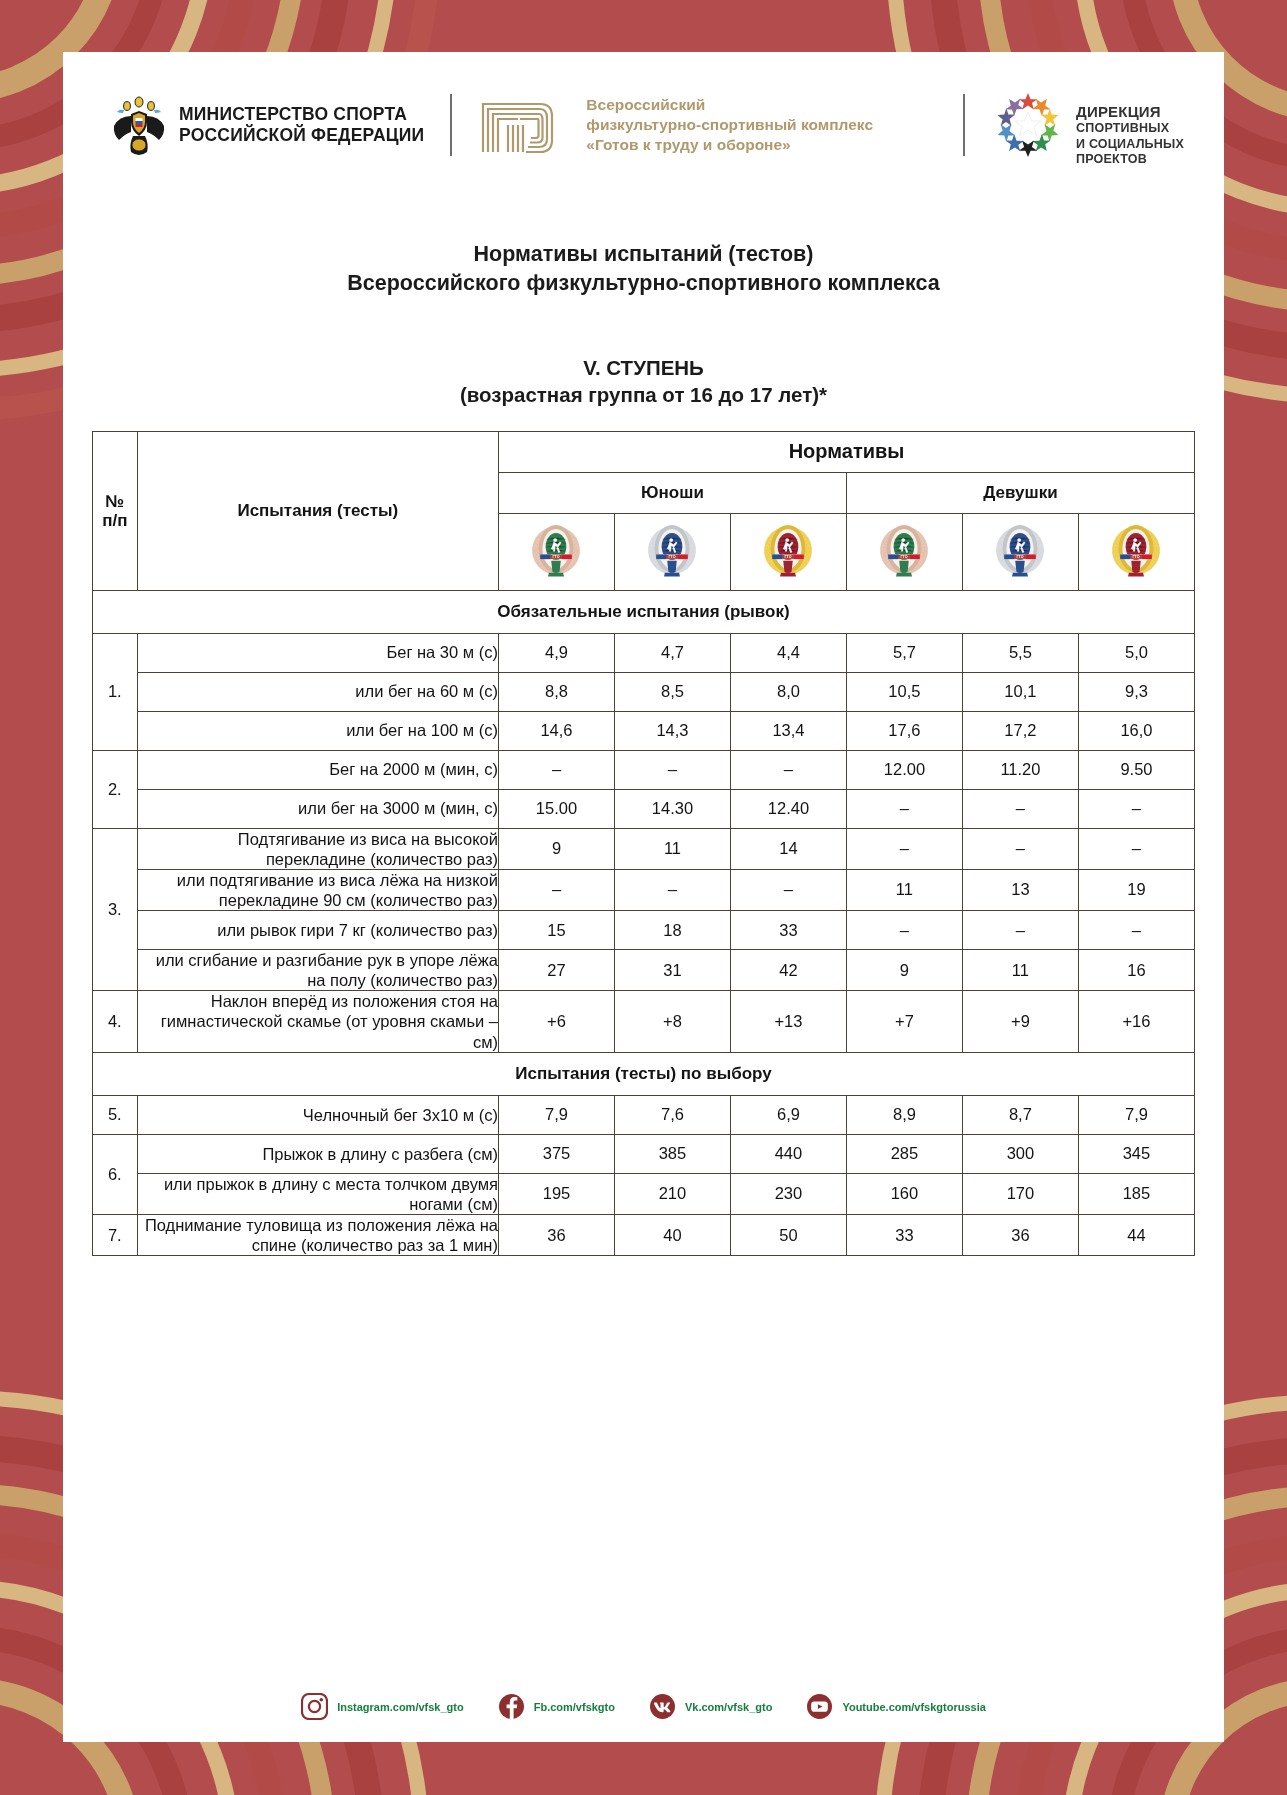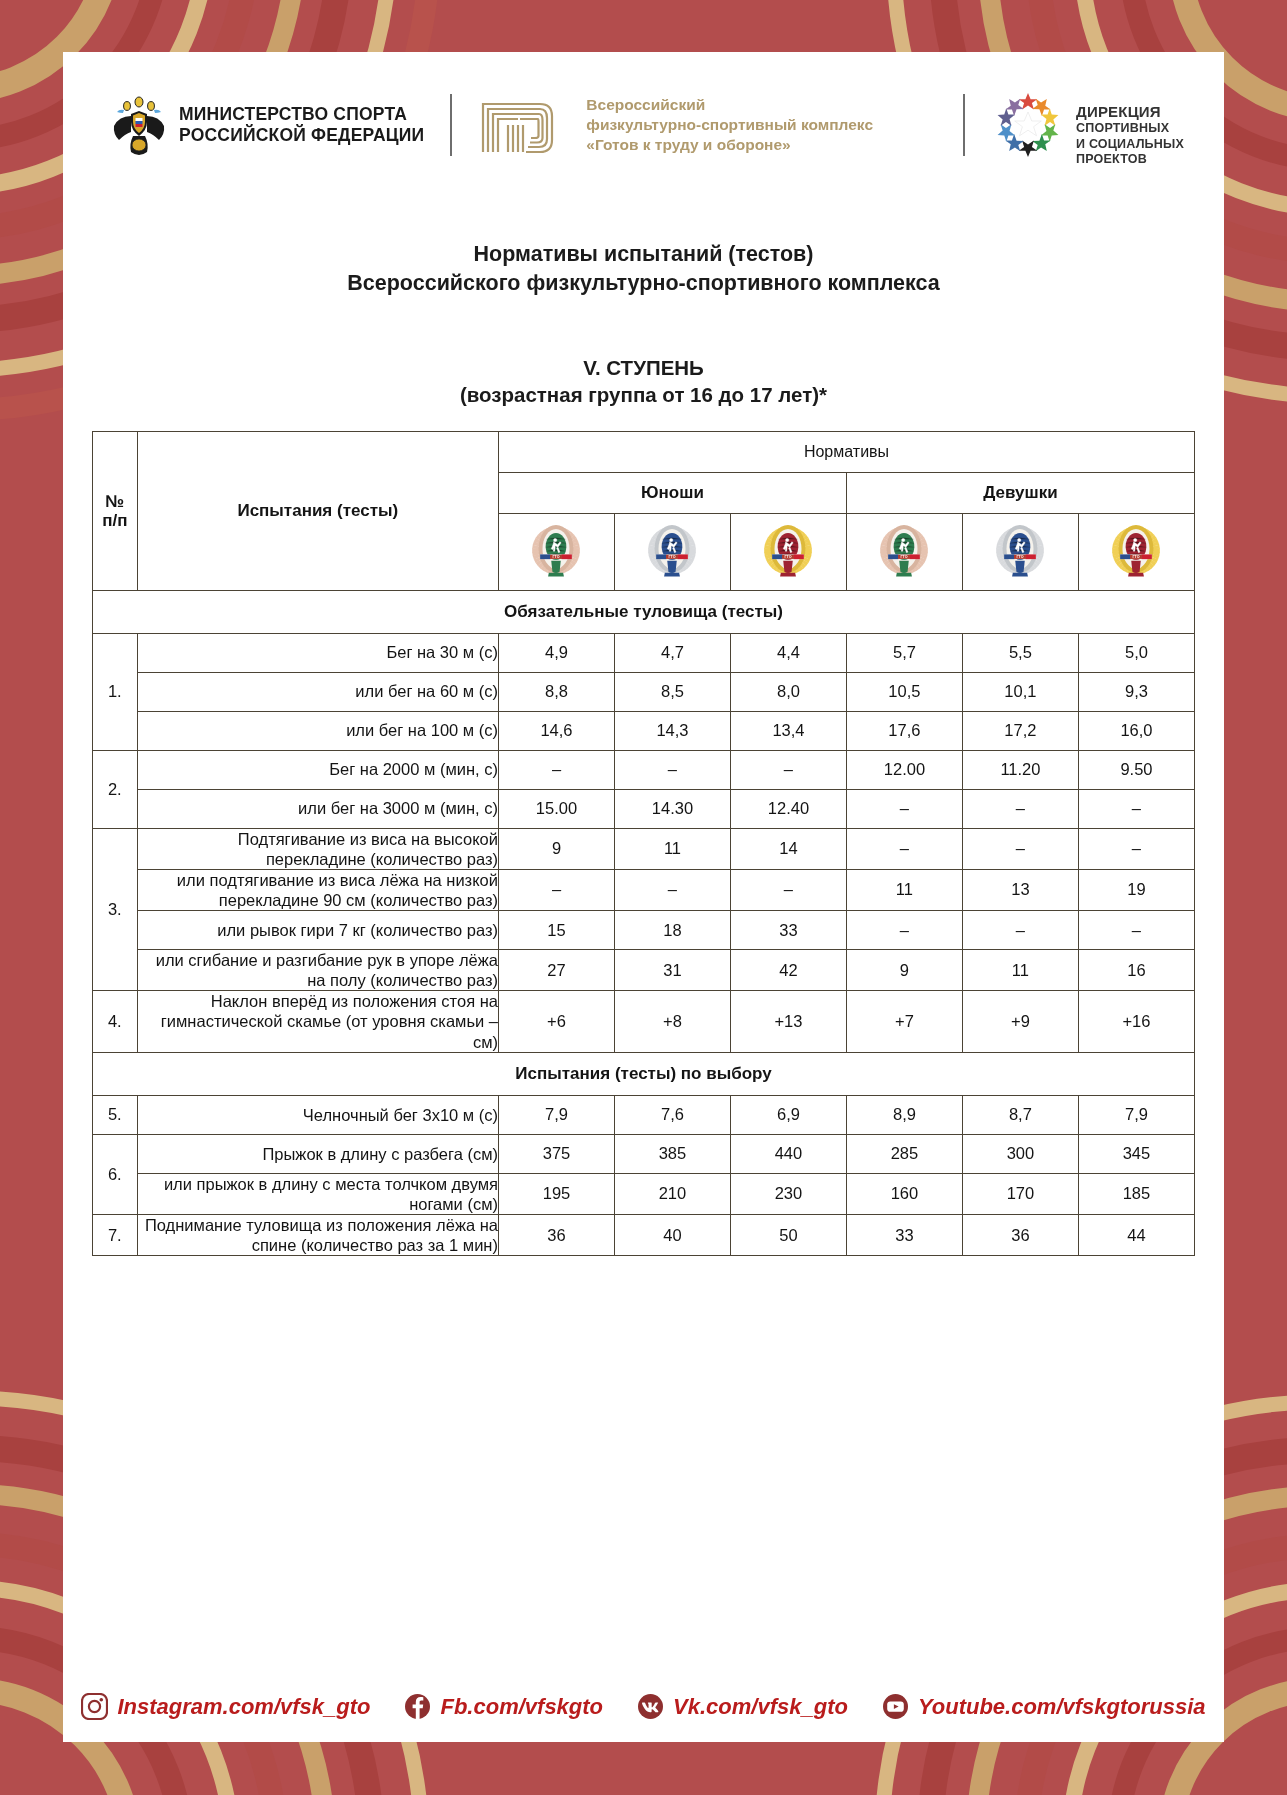--- a/index.html
+++ b/index.html
@@ -114,22 +114,22 @@
     border: 1.6px solid #4b4335;
     padding: 0;
     vertical-align: middle;
   }
   .col-num  { width: 40px; }
   .col-test { width: 324px; }
   .col-val  { width: 104px; }
 
   th.h-norm {
     text-align: center;
-    font-size: 16px;
-    font-weight: normal;
+    font-size: 20px;
+    font-weight: bold;
     height: 40px;
   }
   th.h-gender {
     text-align: center;
     font-size: 17px;
     font-weight: bold;
     height: 40px;
   }
   th.h-np {
     text-align: center;
@@ -190,24 +190,23 @@
     display: flex;
     align-items: center;
     gap: 9px;
   }
   .social .sicon {
     width: 27px; height: 27px;
     flex: 0 0 auto;
     display: inline-block;
   }
   .social .slabel {
-    font-size: 22px;
+    font-size: 11px;
     font-weight: bold;
-    font-style: italic;
-    color: #b91c1c;
+    color: #15803d;
     white-space: nowrap;
   }
 </style>
 </head>
 <body>
 
 <div class="bg-wrap">
   <svg width="1287" height="1795" viewBox="0 0 1287 1795" style="position:absolute;inset:0;">
     <rect x="0" y="0" width="1287" height="1795" fill="#b34d4d"></rect>
     <g fill="none" stroke-linecap="butt">
@@ -1280,21 +1279,21 @@
     <path d="M7,5 L20,5 L20,11 L7,11 Z" fill="#cc2030"></path>
     <rect x="-7.5" y="5.5" width="15" height="5.2" fill="#b33a2c"></rect>
     <text x="0" y="9.9" font-size="4.6" font-family="Liberation Sans, sans-serif" font-weight="bold" fill="#ffffff" text-anchor="middle">ГТО</text>
     <path d="M-6,13 L6,13 L4.5,27 Q0,30 -4.5,27 Z" fill="#9e2332"></path>
     <path d="M-9,28 L9,28 L10,33 L-10,33 Z" fill="#9e2332"></path>
   </svg></td>
           </tr>
       </thead>
       <tbody id="tbody">
           <tr class="section">
-            <td colspan="8">Обязательные туловища (тесты)</td>
+            <td colspan="8">Обязательные испытания (рывок)</td>
           </tr>
           <tr class="data">
             <td class="numcell" rowspan="3">1.</td>
             <td class="testcell">Бег на 30 м (с)</td>
             <td class="valcell">4,9</td>
             <td class="valcell">4,7</td>
             <td class="valcell">4,4</td>
             <td class="valcell">5,7</td>
             <td class="valcell">5,5</td>
             <td class="valcell">5,0</td>

